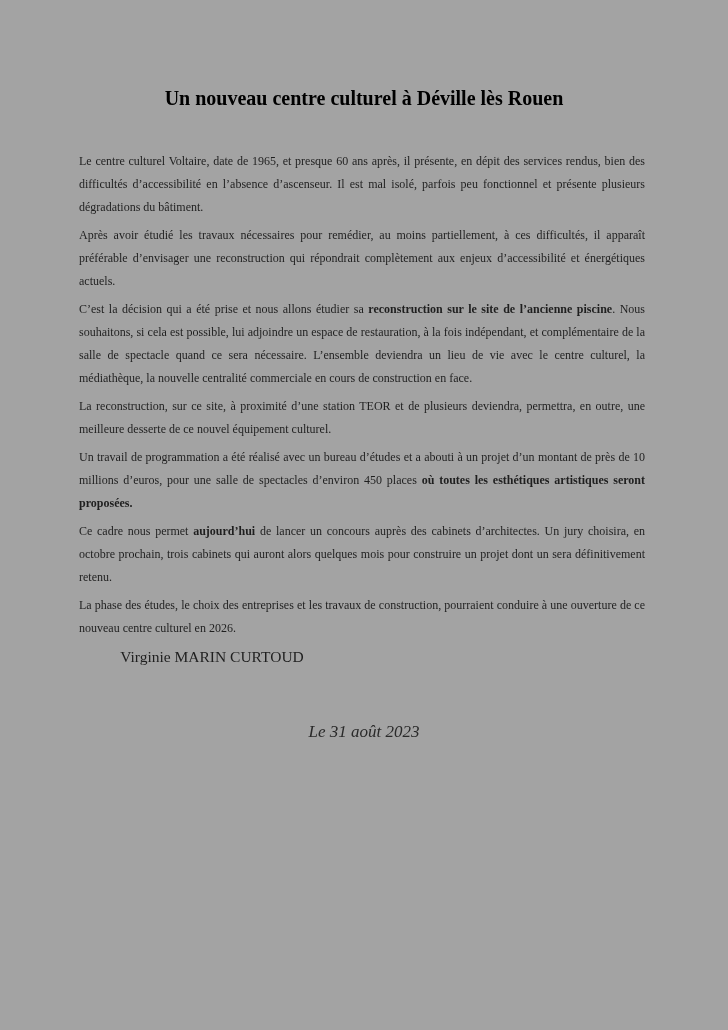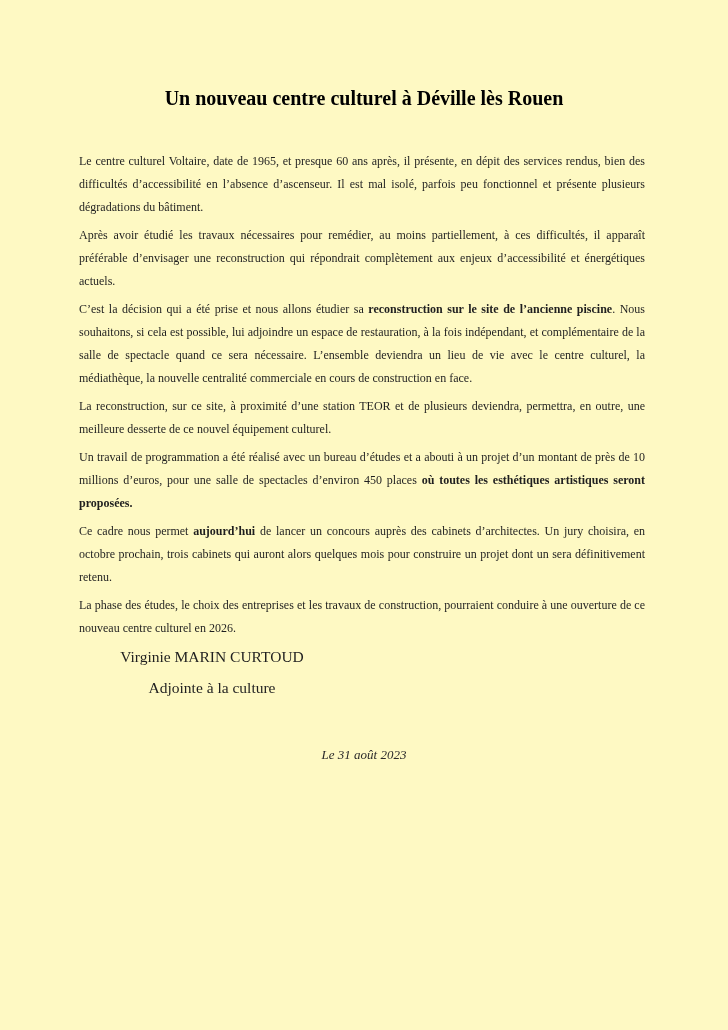--- a/index.html
+++ b/index.html
@@ -10,21 +10,21 @@
   body {
     width: 728px;
     height: 1030px;
     font-family: "Liberation Serif", serif;
     color: #1f1f1f;
   }
   .page {
     position: relative;
     width: 728px;
     height: 1030px;
-    background: #fef9c3;
+    background: #a3a3a3;
     overflow: hidden;
   }
   .doc-title {
     margin: 86px 20px 0 20px;
     font-size: 20px;
     line-height: 24px;
     font-weight: bold;
     text-align: center;
     color: #000000;
   }
@@ -61,21 +61,21 @@
     margin-left: 82px;
     width: 260px;
   }
   .sig-col-right {
     width: 212px;
   }
   .footer-date {
     margin-top: 48px;
     text-align: center;
     font-style: italic;
-    font-size: 13px;
+    font-size: 17px;
     line-height: 16px;
     color: #2a2a2a;
   }
 </style>
 </head>
 <body>
 
 <div class="page">
 
   <h1 class="doc-title">Un nouveau centre culturel à Déville lès Rouen</h1>
@@ -90,19 +90,18 @@
         <p class="para"><span class="">Ce cadre nous permet </span><span class="seg-bold">aujourd’hui</span><span class=""> de lancer un concours auprès des cabinets d’architectes. Un jury choisira, en octobre prochain, trois cabinets qui auront alors quelques mois pour construire un projet dont un sera définitivement retenu.</span></p>
         <p class="para"><span class="">La phase des études, le choix des entreprises et les travaux de construction, pourraient conduire à une ouverture de ce nouveau centre culturel en 2026.</span></p>
       </div>
   </div>
 
   <div class="signatures">
     <div class="sig-row">
       <div class="sig-col sig-col-left">Virginie MARIN CURTOUD</div>
     </div>
     <div class="sig-row">
-      <div class="sig-col sig-col-left">Adjointe à la culture</div>
     </div>
   </div>
 
   <div class="footer-date">Le 31 août 2023</div>
 
 </div>
 
 </body></html>

